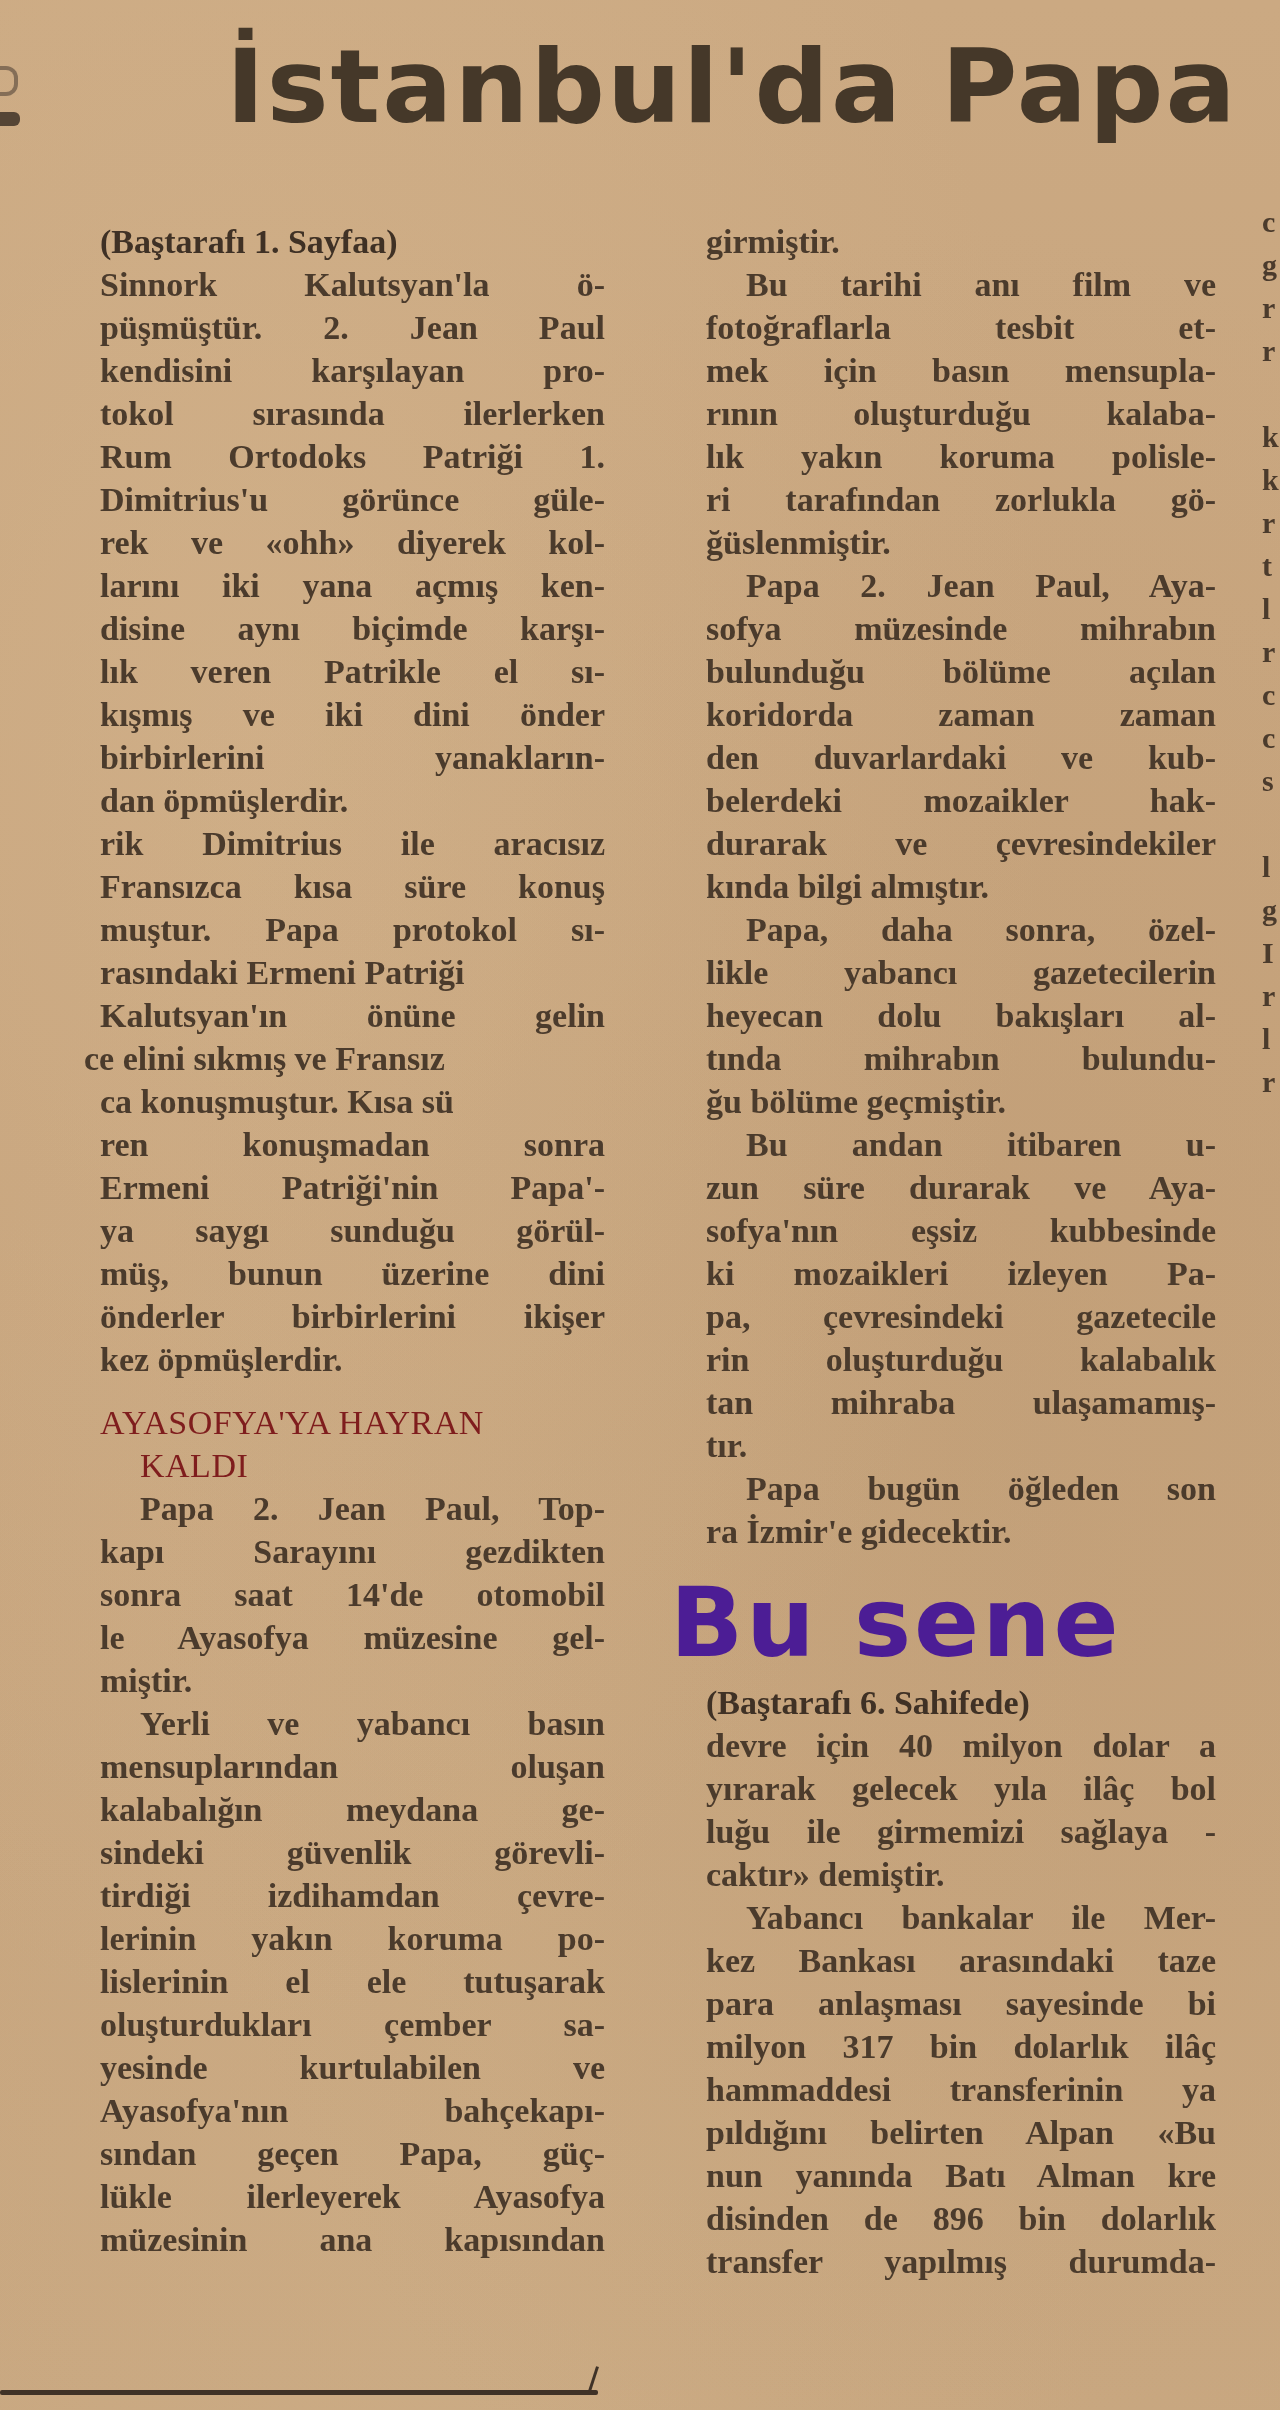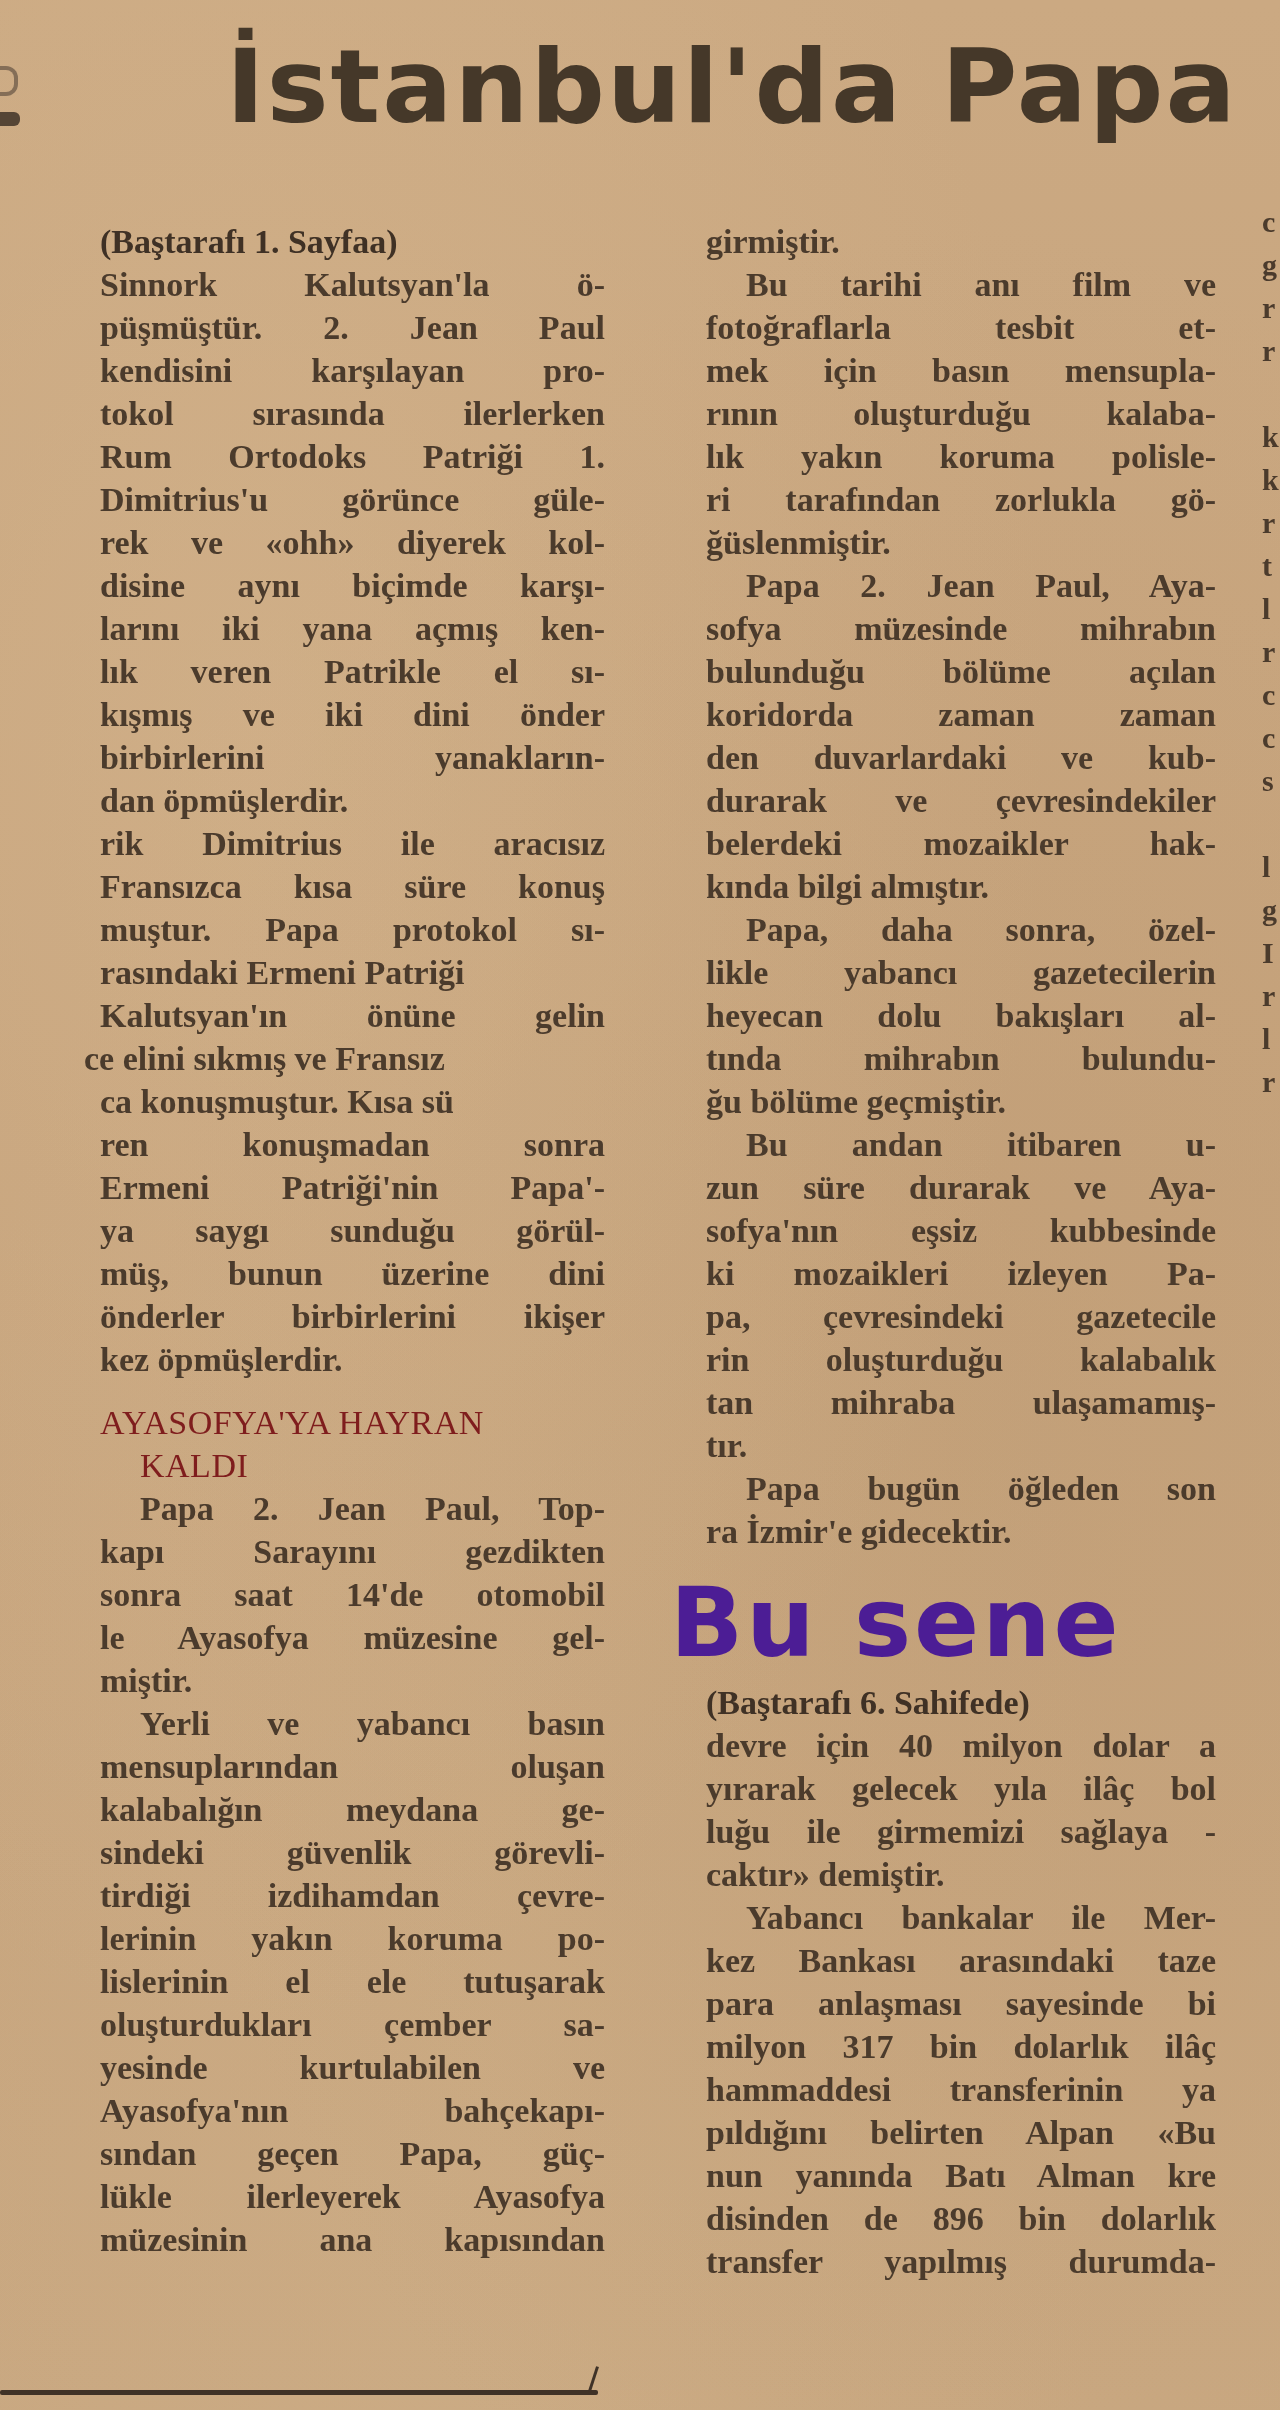--- a/index.html
+++ b/index.html
@@ -152,22 +152,22 @@
     <span class="line last kicker">(Baştarafı 1. Sayfaa)</span>
 
     <div>
       <span class="line">Sinnork Kalutsyan'la ö-</span>
       <span class="line">püşmüştür. 2. Jean Paul</span>
       <span class="line">kendisini karşılayan pro-</span>
       <span class="line">tokol sırasında ilerlerken</span>
       <span class="line">Rum Ortodoks Patriği 1.</span>
       <span class="line">Dimitrius'u görünce güle-</span>
       <span class="line">rek ve «ohh» diyerek kol-</span>
+      <span class="line">larını iki yana açmış ken-</span>
       <span class="line">disine aynı biçimde karşı-</span>
-      <span class="line">larını iki yana açmış ken-</span>
       <span class="line">lık veren Patrikle el sı-</span>
       <span class="line">kışmış ve iki dini önder</span>
       <span class="line">birbirlerini yanakların-</span>
       <span class="line last">dan öpmüşlerdir.</span>
     </div>
 
     <div>
       <span class="line">rik Dimitrius ile aracısız</span>
       <span class="line">Fransızca kısa süre konuş</span>
       <span class="line">muştur. Papa protokol sı-</span>
@@ -229,22 +229,22 @@
       <span class="line">ri tarafından zorlukla gö-</span>
       <span class="line last">ğüslenmiştir.</span>
     </div>
 
     <div>
       <span class="line indent">Papa 2. Jean Paul, Aya-</span>
       <span class="line">sofya müzesinde mihrabın</span>
       <span class="line">bulunduğu bölüme açılan</span>
       <span class="line">koridorda zaman zaman</span>
       <span class="line">den duvarlardaki ve kub-</span>
+      <span class="line">belerdeki mozaikler hak-</span>
       <span class="line">durarak ve çevresindekiler</span>
-      <span class="line">belerdeki mozaikler hak-</span>
       <span class="line last">kında bilgi almıştır.</span>
     </div>
 
     <div>
       <span class="line indent">Papa, daha sonra, özel-</span>
       <span class="line">likle yabancı gazetecilerin</span>
       <span class="line">heyecan dolu bakışları al-</span>
       <span class="line">tında mihrabın bulundu-</span>
       <span class="line last">ğu bölüme geçmiştir.</span>
     </div>

